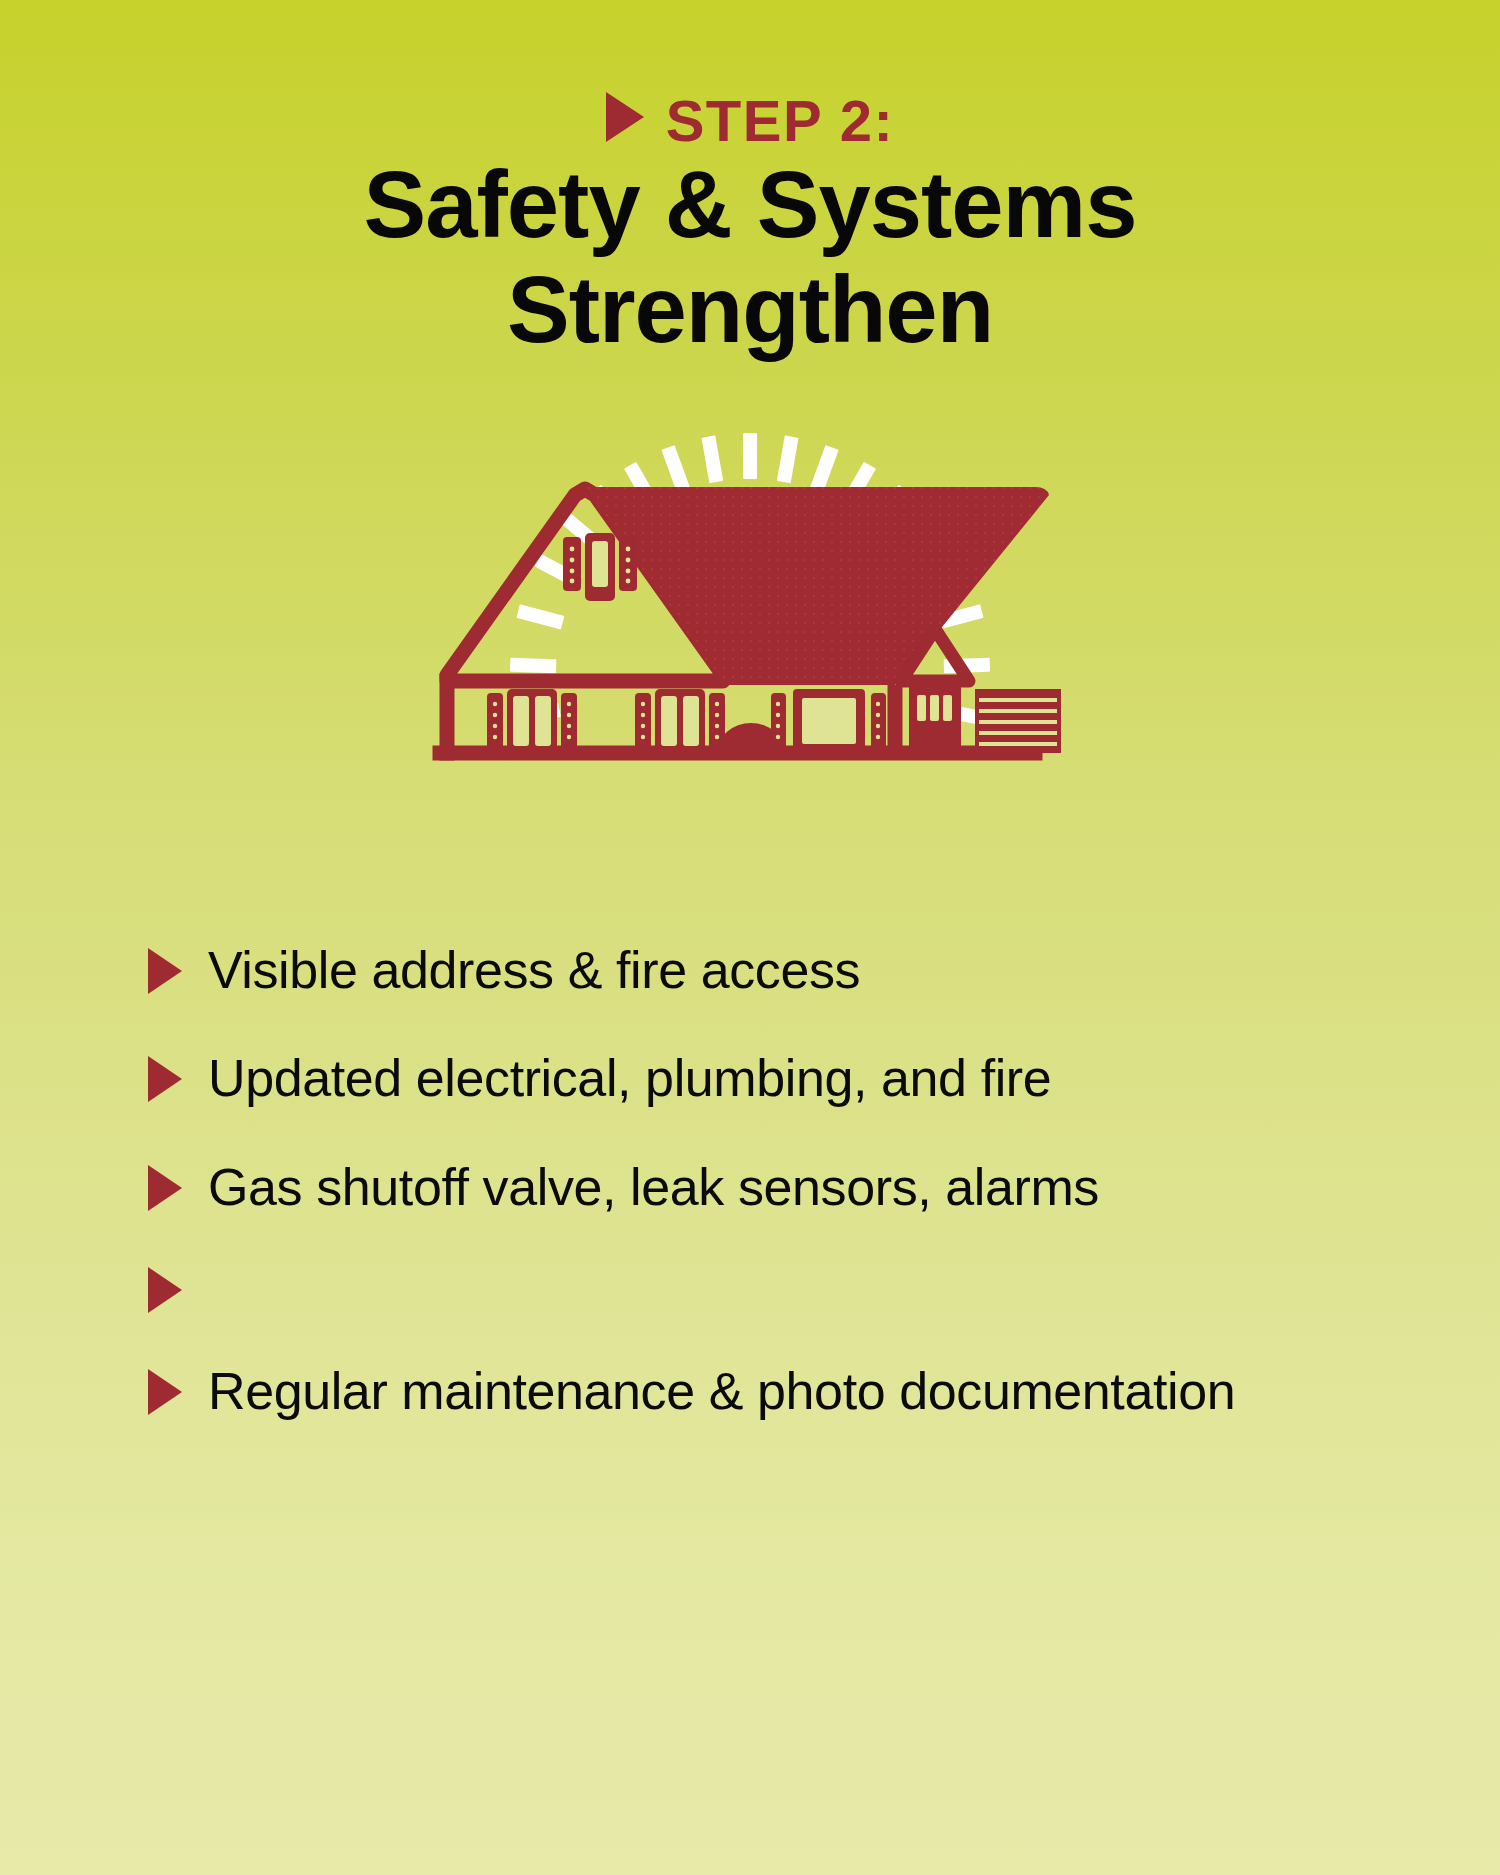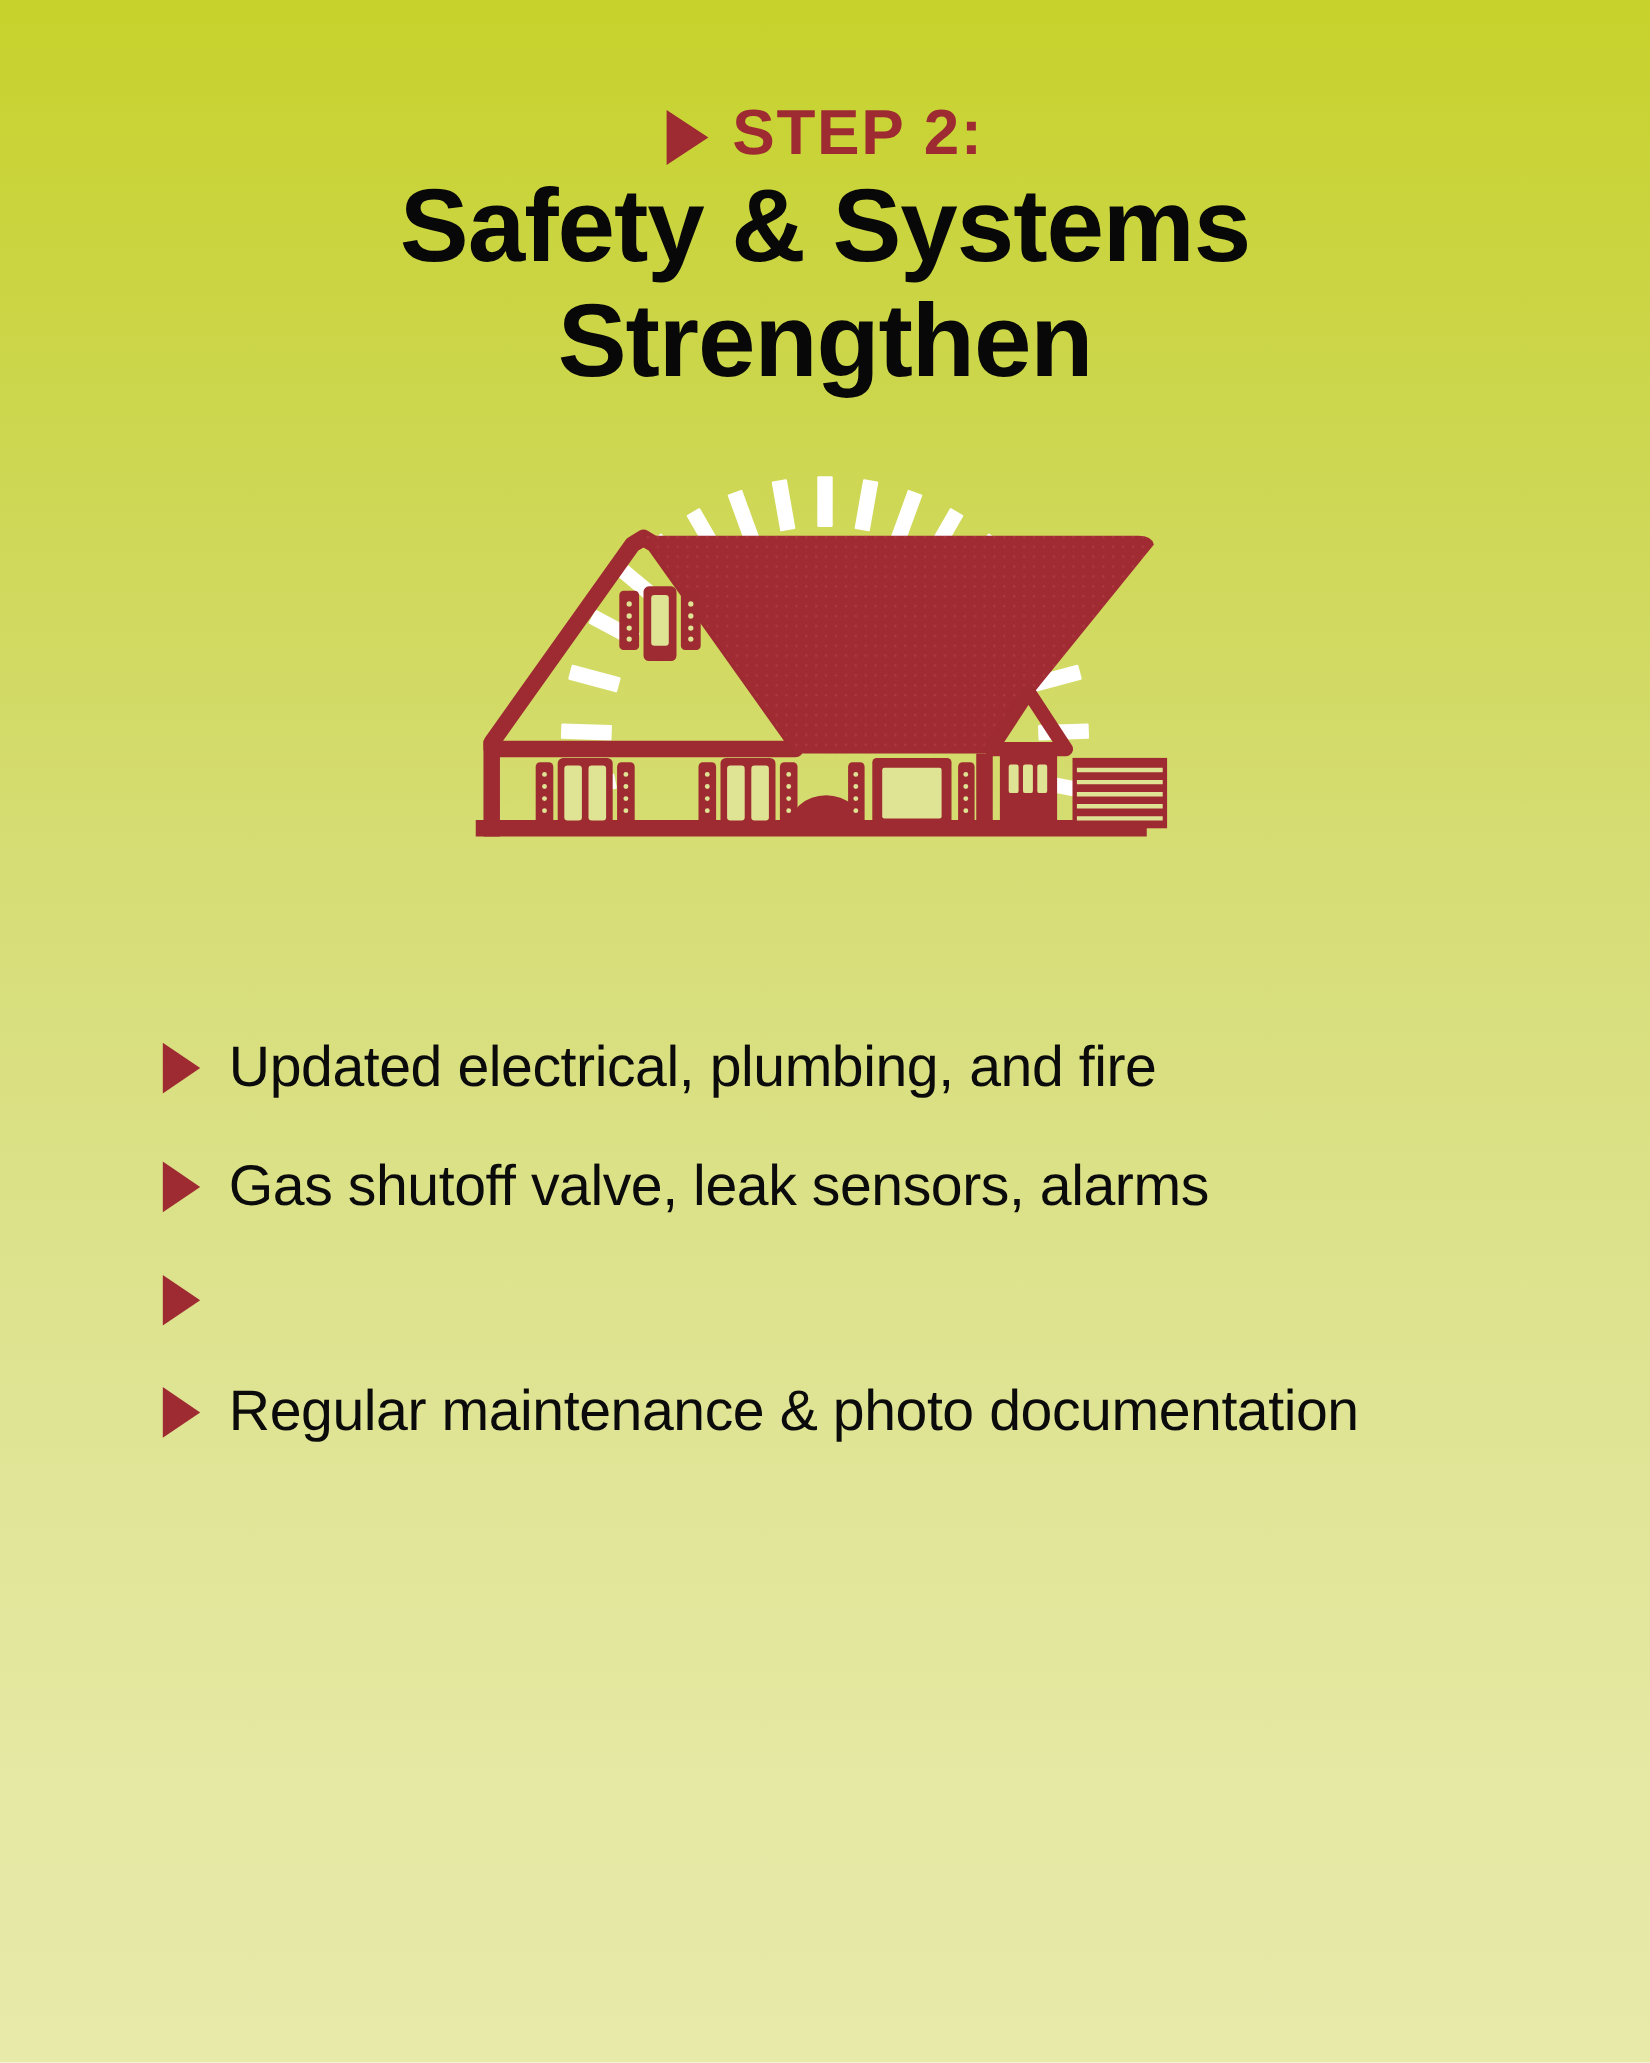--- a/index.html
+++ b/index.html
@@ -21,21 +21,21 @@
     overflow: hidden;
   }
 
   
   .step-row {
     position: absolute;
     top: 92px;
     left: 0;
     width: 100%;
     display: flex;
-    align-items: flex-end;
+    align-items: flex-start;
     justify-content: center;
     gap: 22px;
   }
   .step-tri {
     width: 0;
     height: 0;
     border-left: 38px solid #9e2b32;
     border-top: 25px solid transparent;
     border-bottom: 25px solid transparent;
     flex: 0 0 auto;
@@ -263,20 +263,24 @@
           <line x1="644" y1="310" x2="722" y2="310"></line>
           <line x1="644" y1="321" x2="722" y2="321"></line>
         </g>
       </g>
     </svg>
   </div>
 
   <div class="bullets">
 
 
+    <div class="bullet">
+      <span class="bullet-tri"></span>
+      <span class="bullet-text">Visible address &amp; fire access</span>
+    </div>
 
     <div class="bullet">
       <span class="bullet-tri"></span>
       <span class="bullet-text">Updated electrical, plumbing, and fire</span>
     </div>
 
     <div class="bullet">
       <span class="bullet-tri"></span>
       <span class="bullet-text">Gas shutoff valve, leak sensors, alarms</span>
     </div>

